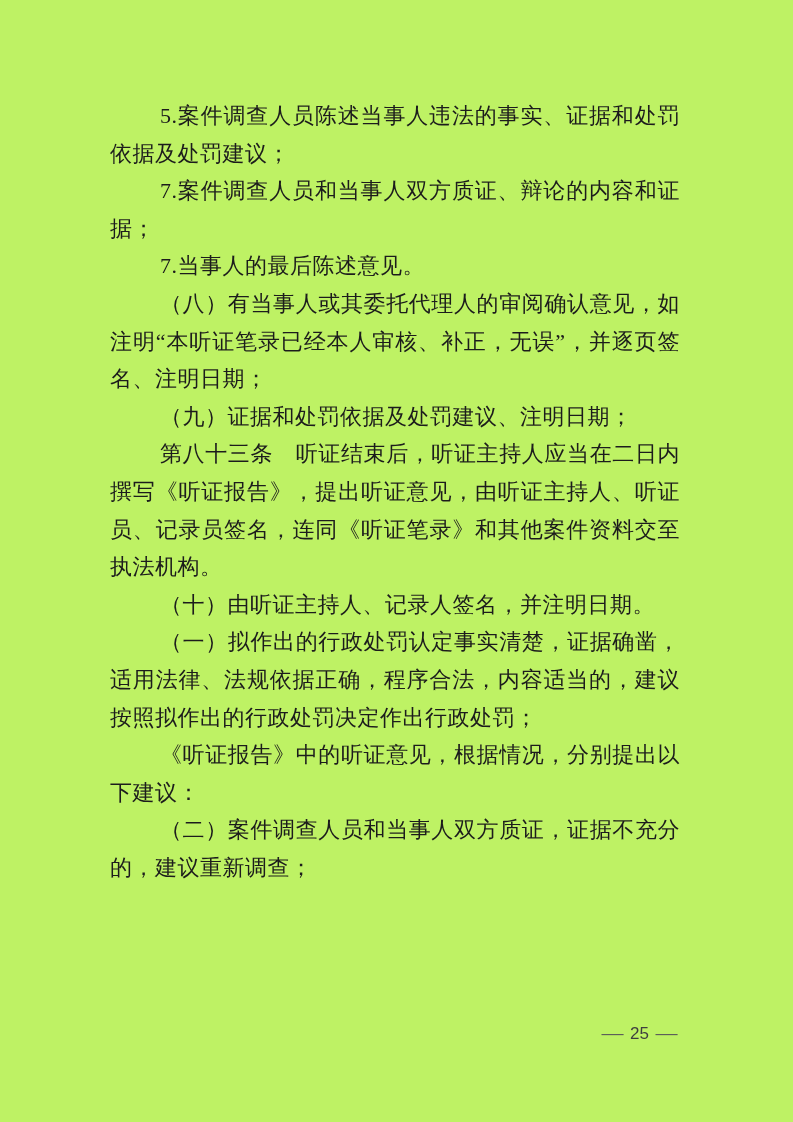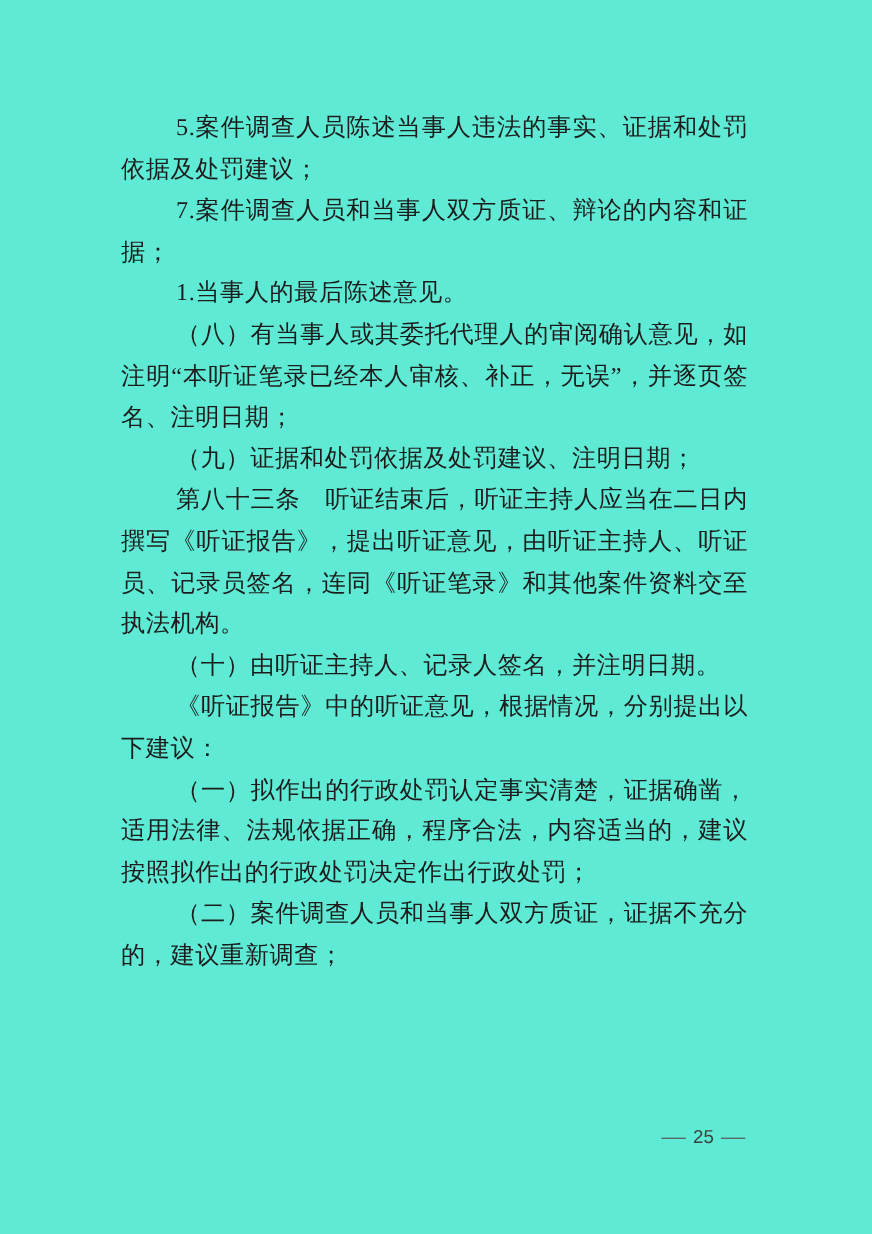--- a/index.html
+++ b/index.html
@@ -4,21 +4,21 @@
 <style>
   html, body {
     margin: 0;
     padding: 0;
     background: #ffffff;
   }
   .page {
     position: relative;
     width: 793px;
     height: 1122px;
-    background: #5eead4;
+    background: #bef264;
     overflow: hidden;
     font-family: "Liberation Serif", "DejaVu Serif", serif;
   }
   .body-text {
     position: absolute;
     left: 110px;
     top: 97px;
     width: 570px;
     color: #1c1c1c;
     font-size: 22px;
@@ -52,27 +52,27 @@
     color: #3f3f3f;
   }
 </style>
 </head>
 <body>
 
 <div class="page">
   <div class="body-text">
     <p>5.案件调查人员陈述当事人违法的事实、证据和处罚依据及处罚建议；</p>
     <p>7.案件调查人员和当事人双方质证、辩论的内容和证据；</p>
-    <p>1.当事人的最后陈述意见。</p>
+    <p>7.当事人的最后陈述意见。</p>
     <p>（八）有当事人或其委托代理人的审阅确认意见，如注明“本听证笔录已经本人审核、补正，无误”，并逐页签名、注明日期；</p>
     <p>（九）证据和处罚依据及处罚建议、注明日期；</p>
     <p>第八十三条　听证结束后，听证主持人应当在二日内撰写《听证报告》，提出听证意见，由听证主持人、听证员、记录员签名，连同《听证笔录》和其他案件资料交至执法机构。</p>
     <p>（十）由听证主持人、记录人签名，并注明日期。</p>
+    <p>（一）拟作出的行政处罚认定事实清楚，证据确凿，适用法律、法规依据正确，程序合法，内容适当的，建议按照拟作出的行政处罚决定作出行政处罚；</p>
     <p>《听证报告》中的听证意见，根据情况，分别提出以下建议：</p>
-    <p>（一）拟作出的行政处罚认定事实清楚，证据确凿，适用法律、法规依据正确，程序合法，内容适当的，建议按照拟作出的行政处罚决定作出行政处罚；</p>
     <p>（二）案件调查人员和当事人双方质证，证据不充分的，建议重新调查；</p>
   </div>
 
   <div class="footer">
     <span class="dash">—</span>
     <span class="num">25</span>
     <span class="dash">—</span>
   </div>
 </div>
 

